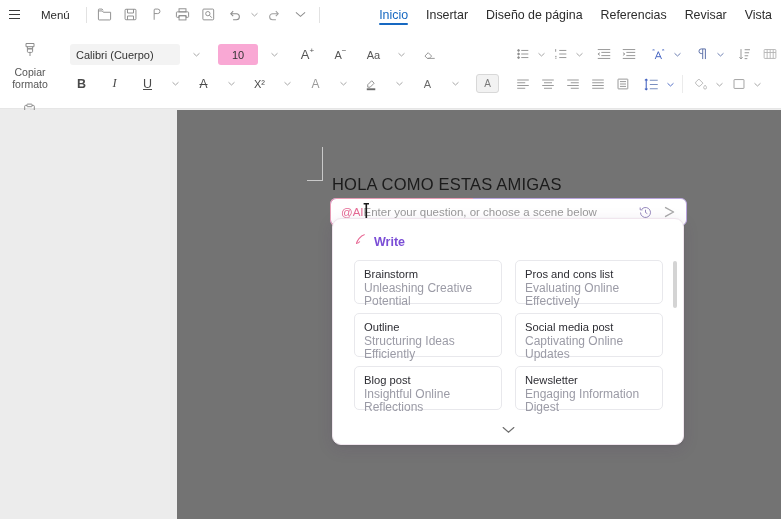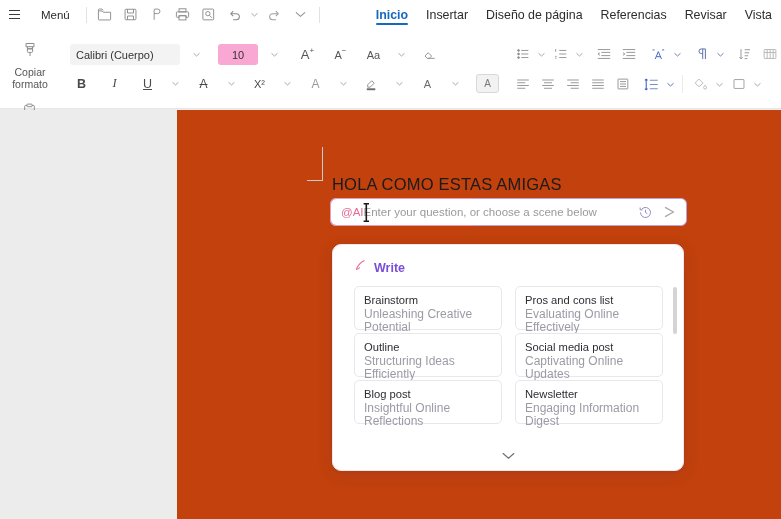--- a/index.html
+++ b/index.html
@@ -41,21 +41,21 @@
 
   .tabs {
     position: absolute; right: 0; top: 0; height: 29px;
     display: flex; align-items: center; gap: 0px; padding-right: 0px;
   }
   .tab {
     font-size: 12.4px; color: #2c2c2c; padding: 0 9px; height: 29px;
     display: flex; align-items: center; cursor: pointer; white-space: nowrap;
     position: relative;
   }
-  .tab.active { color: #1668c1; font-weight: 700; }
+  .tab.active { color: #1668c1; font-weight: 400; }
   .tab.active::after {
     content: ""; position: absolute; left: 9px; right: 9px; bottom: 4px;
     height: 2px; background: #1668c1; border-radius: 1px;
   }
 
   
   .ribbon {
     position: absolute; left: 0; top: 29px; width: 781px; height: 80px;
     background: #ffffff; border-bottom: 1px solid #e6e6e6;
     display: flex; align-items: stretch;
@@ -106,21 +106,21 @@
     background: #fff; display: flex; align-items: center; justify-content: center;
     font-size: 12.5px; color: #333; cursor: pointer; overflow: hidden;
     box-shadow: 0 1px 2px rgba(0,0,0,.07);
     padding-left: 14px;
   }
 
   
   .canvas { position: absolute; left: 0; top: 110px; width: 781px; height: 409px; background: #ececec; }
   .page {
     position: absolute; left: 177px; top: 0; width: 604px; height: 409px;
-    background: #c2410c;
+    background: #737373;
   }
   .margin-mark {
     position: absolute; left: 145px; top: 37px; width: 16px; height: 34px;
     border-left: 1px solid #c9c9c9; border-bottom: 0;
   }
   .margin-mark::after {
     content:""; position:absolute; left:-16px; bottom:0; width:16px; height:1px; background:#c9c9c9;
   }
   .doc-heading {
     position: absolute; left: 155px; top: 65px;
@@ -147,33 +147,33 @@
   .ai-placeholder { font-size: 11.5px; color: #9a9a9a; white-space: nowrap; }
   .caret-ibeam {
     position: absolute; left: 32px; top: 4px; width: 7px; height: 19px;
     pointer-events: none;
   }
   .ai-actions { margin-left: auto; display: flex; align-items: center; gap: 7px; padding-right: 2px;}
   .ai-act { width: 17px; height: 17px; display:flex; align-items:center; justify-content:center; cursor:pointer;}
 
   
   .ai-panel {
-    position: absolute; left: 155px; top: 134px; width: 352px; height: 227px;
+    position: absolute; left: 155px; top: 108px; width: 352px; height: 227px;
     background: #ffffff; border-radius: 9px;
     border: 1px solid #f0e6ee;
     box-shadow: 0 4px 16px rgba(80,40,100,.13), 0 1px 3px rgba(0,0,0,.06);
     overflow: hidden;
   }
   .panel-head {
     display: flex; align-items: center; gap: 6px;
     padding: 13px 0 9px 20px;
   }
   .panel-head .ptitle { font-size: 12.5px; font-weight: 700; color: #7b4ed6; }
   .cards {
-    display: grid; grid-template-columns: 148px 148px; gap: 3px 13px;
+    display: grid; grid-template-columns: 148px 148px; gap: 9px 13px;
     padding: 0 0 0 21px; position: relative;
   }
   .card {
     height: 44px; border: 1px solid #e8e8ec; border-radius: 5px; background: #fff;
     padding: 6px 0 0 9px; cursor: pointer;
   }
   .card .ct { font-size: 11.2px; color: #2d2d33; line-height: 14px; }
   .card .cs { font-size: 12px; color: #9b9ba6; line-height: 13px; margin-top: 1px;}
   .panel-scroll {
     position: absolute; right: 6px; top: 42px; width: 4px; height: 175px;

